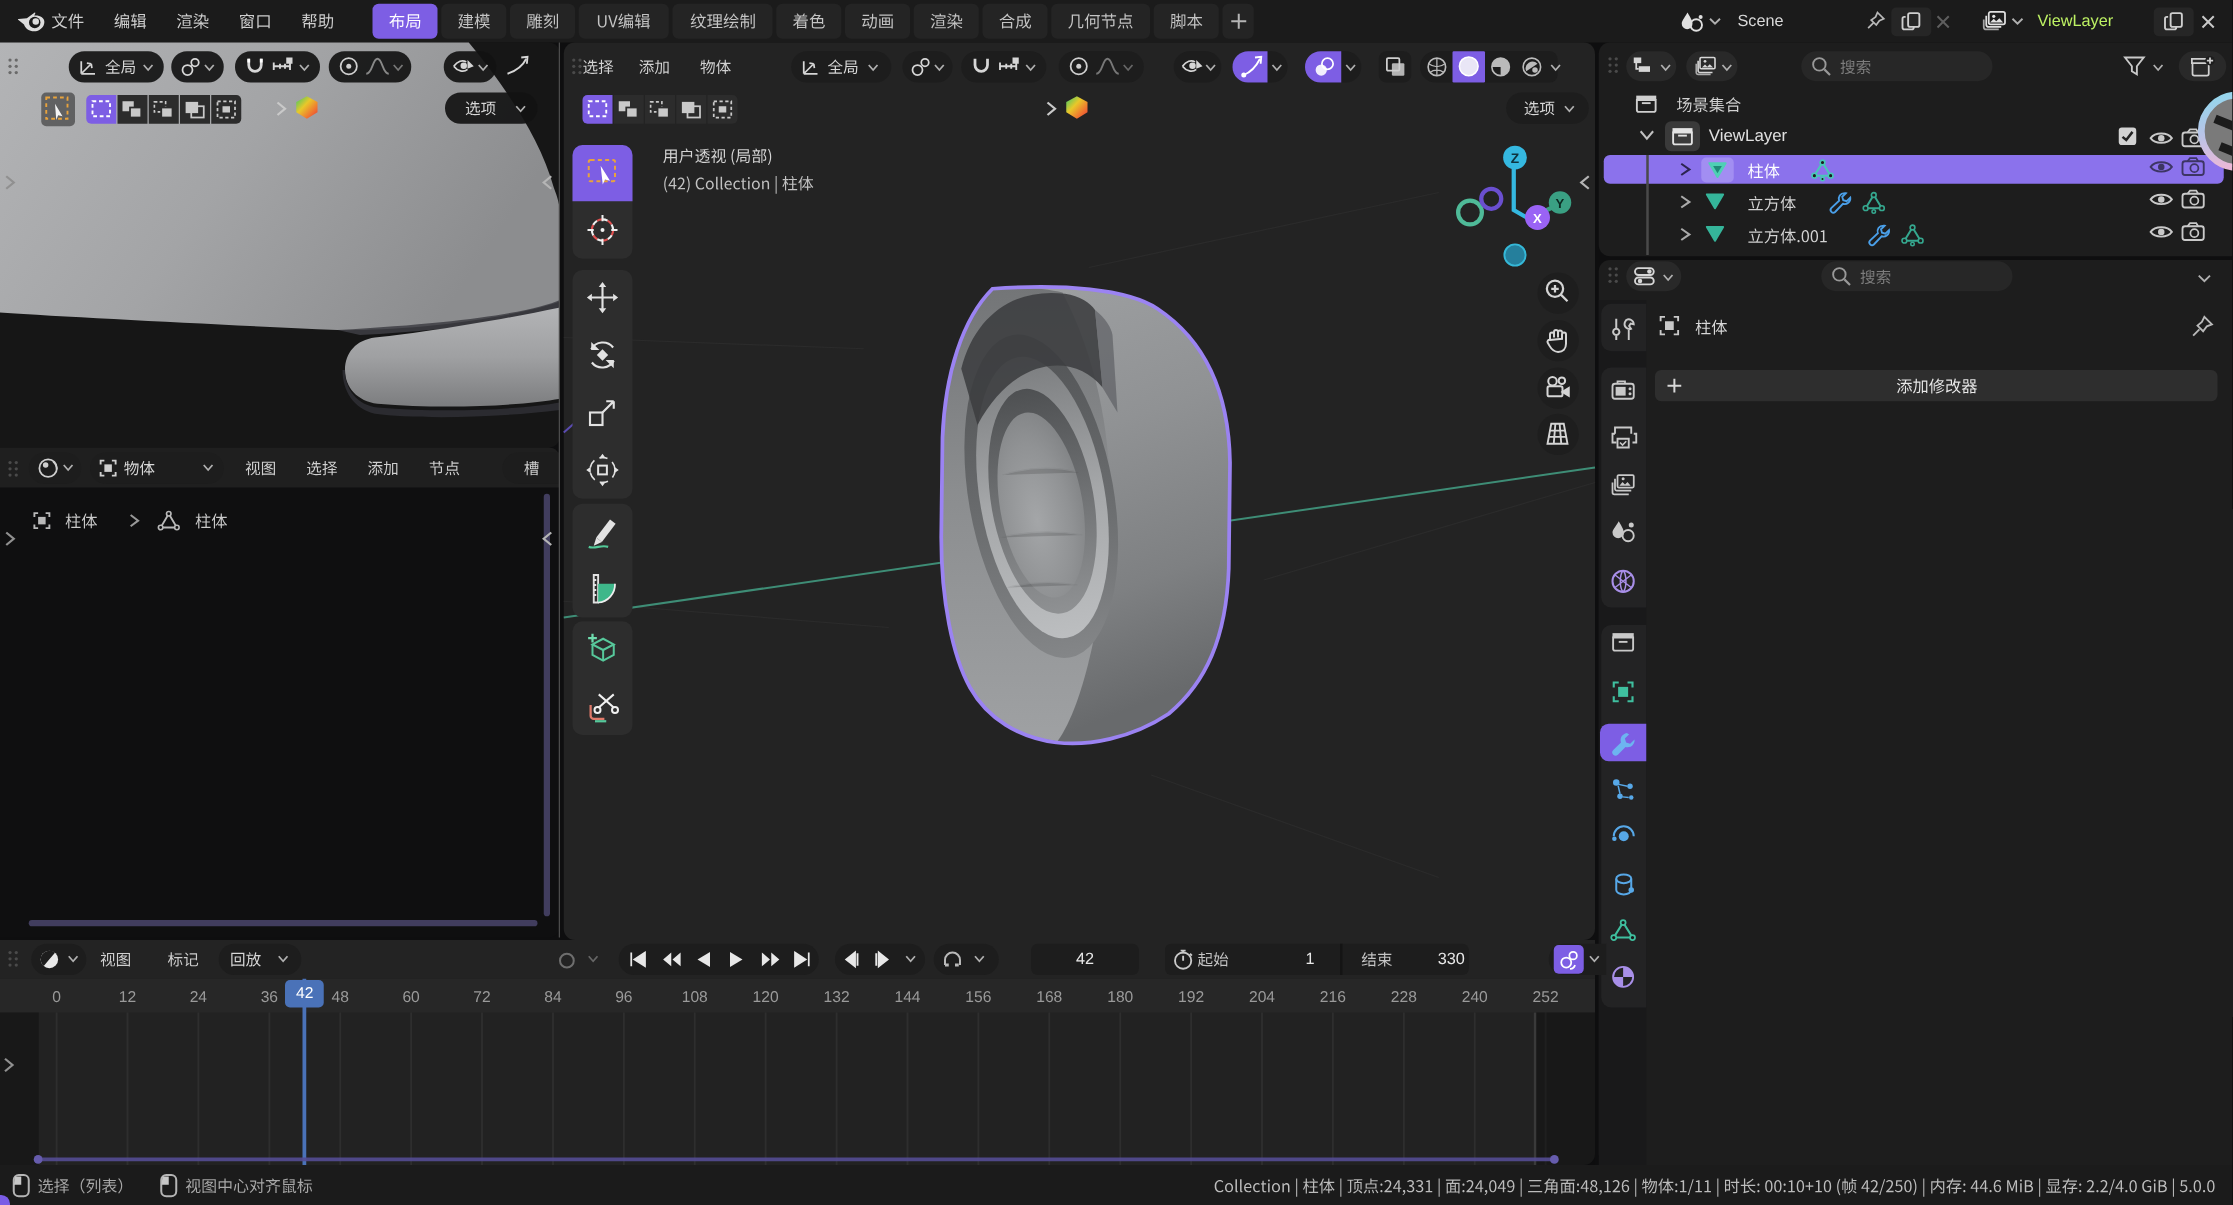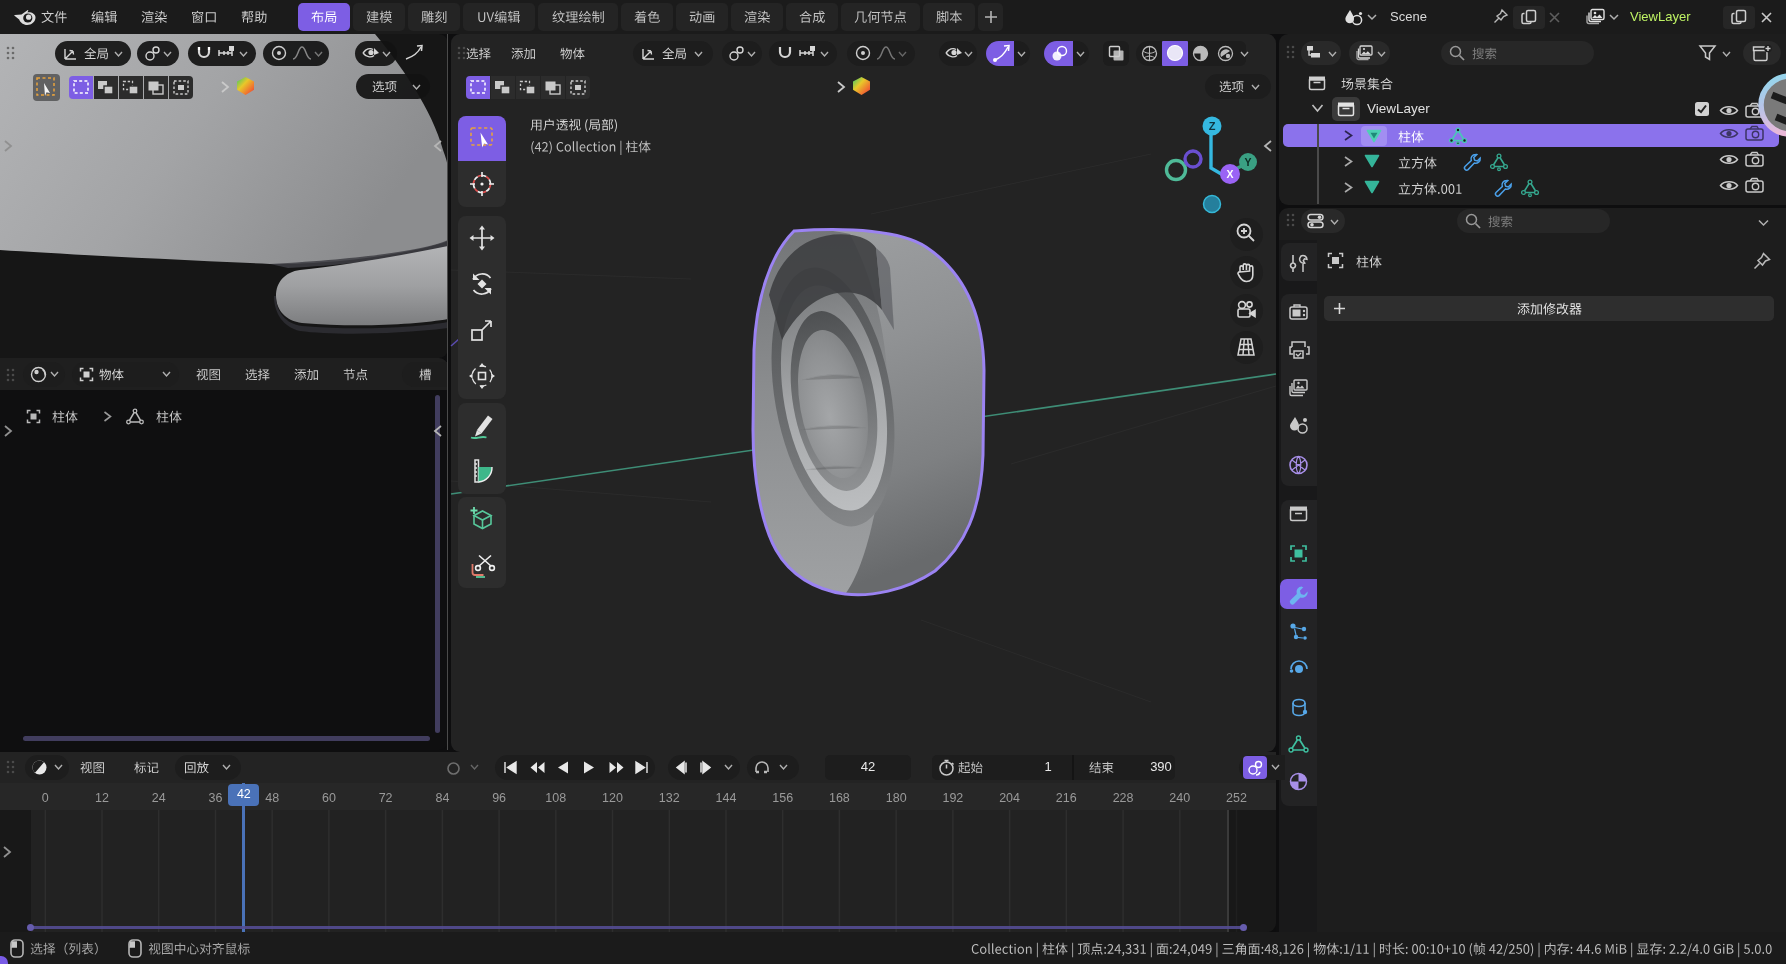--- a/index.html
+++ b/index.html
@@ -1337,21 +1337,21 @@
       <use href="#g82" transform="translate(12.50,0) scale(0.01250,-0.01250)"></use>
     </svg>
   </div>
 <div style="position:absolute;left:1028px;top:759px;width:40px;text-align:center;font:13px 'Liberation Sans',sans-serif;color:#e8e8e8">1</div>
 <div style="position:absolute;left:1089.0px;top:761.2px">
     <svg width="25.0" height="14.5" viewBox="0 -11.25 25.00 14.50" style="overflow:visible;display:block" fill="#c5c5c5">
       <use href="#g83" transform="translate(0.00,0) scale(0.01250,-0.01250)"></use>
       <use href="#g84" transform="translate(12.50,0) scale(0.01250,-0.01250)"></use>
     </svg>
   </div>
-<div style="position:absolute;left:1141px;top:759px;width:40px;text-align:center;font:13px 'Liberation Sans',sans-serif;color:#e8e8e8">390</div>
+<div style="position:absolute;left:1141px;top:759px;width:40px;text-align:center;font:13px 'Liberation Sans',sans-serif;color:#e8e8e8">330</div>
 <div style="position:absolute;left:1239px;top:755px;width:46px;height:25px;background:#1d1d1d;border-radius:12.5px 0 0 12.5px;"></div>
 <div style="position:absolute;left:1243px;top:756px;width:24px;height:23px;background:#7d5ee4;border-radius:4px;"></div>
 <svg style="position:absolute;left:1247px;top:760px;overflow:visible" width="17" height="16" viewBox="0 0 17 16">
     <circle cx="6" cy="10" r="4" fill="none" stroke="#fff" stroke-width="1.4"></circle>
     <circle cx="11.5" cy="4.5" r="3" fill="none" stroke="#fff" stroke-width="1.4"></circle>
     <path d="M13 12 a4 4 0 0 1-4 3" stroke="#fff" stroke-width="1.4" fill="none"></path>
   </svg>
 <svg style="position:absolute;left:1271px;top:764px;overflow:visible" width="9" height="7" viewBox="0 0 9 7">
     <path d="M1 1 L4.5 5 L8 1" stroke="#b0b0b0" stroke-width="1.4" fill="none"></path>
   </svg>

